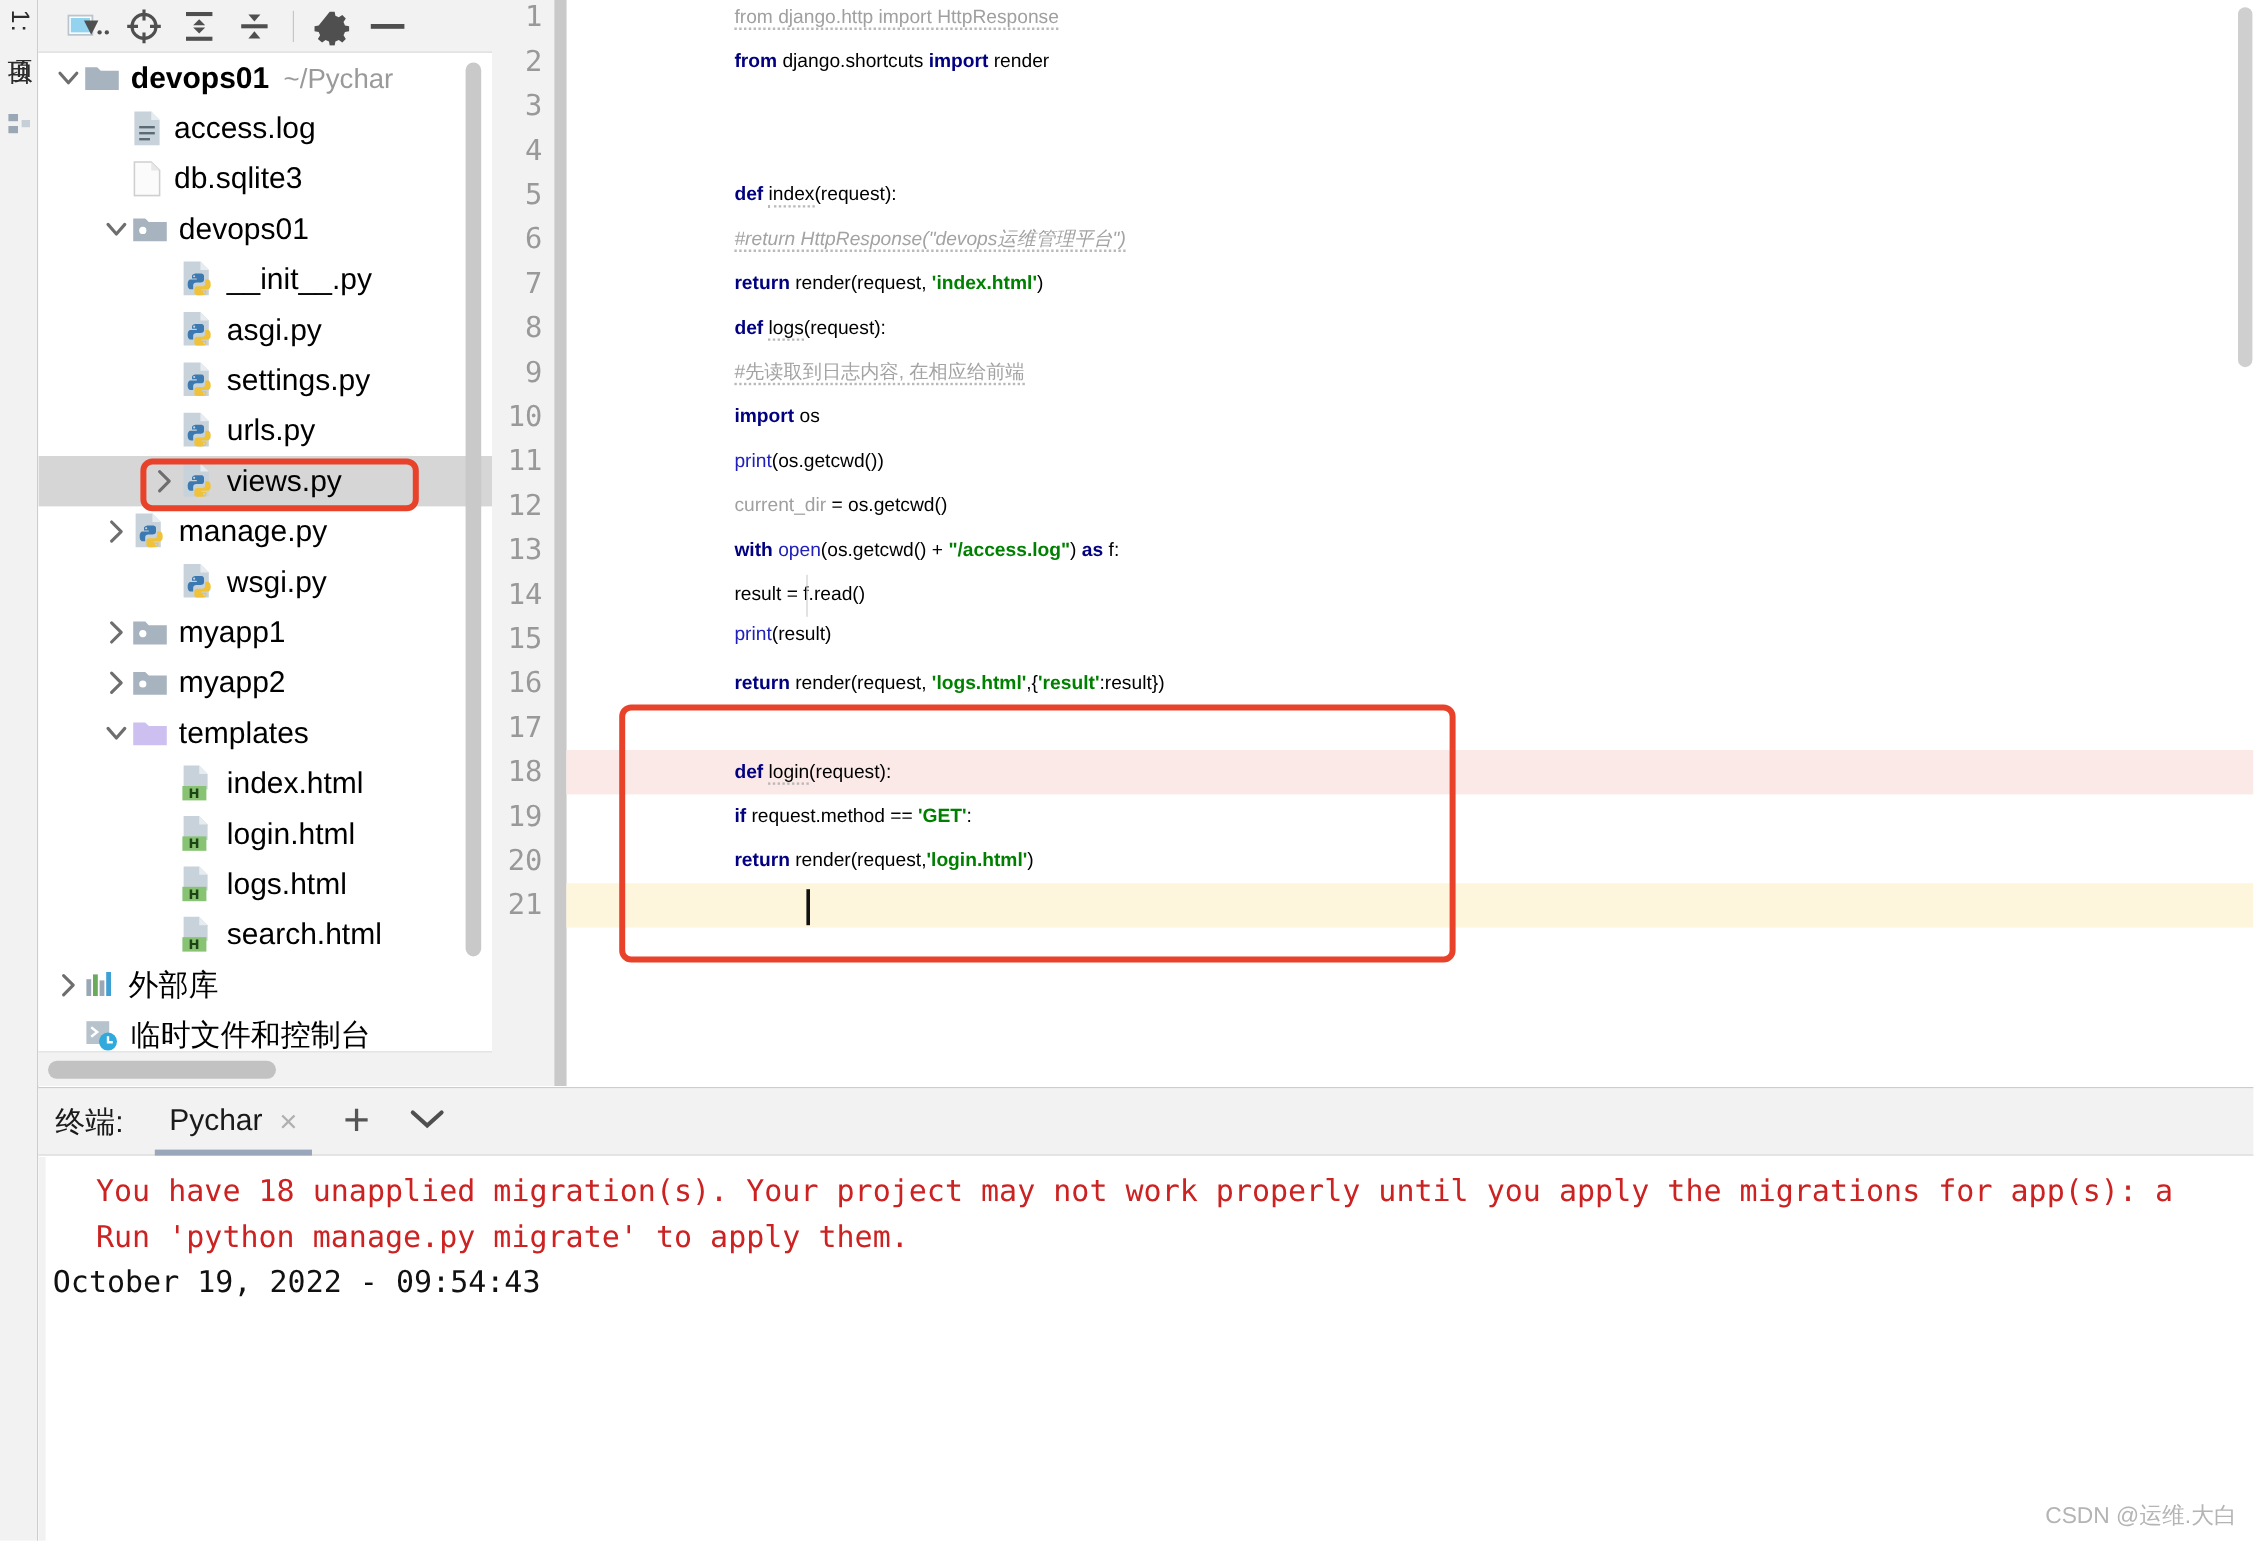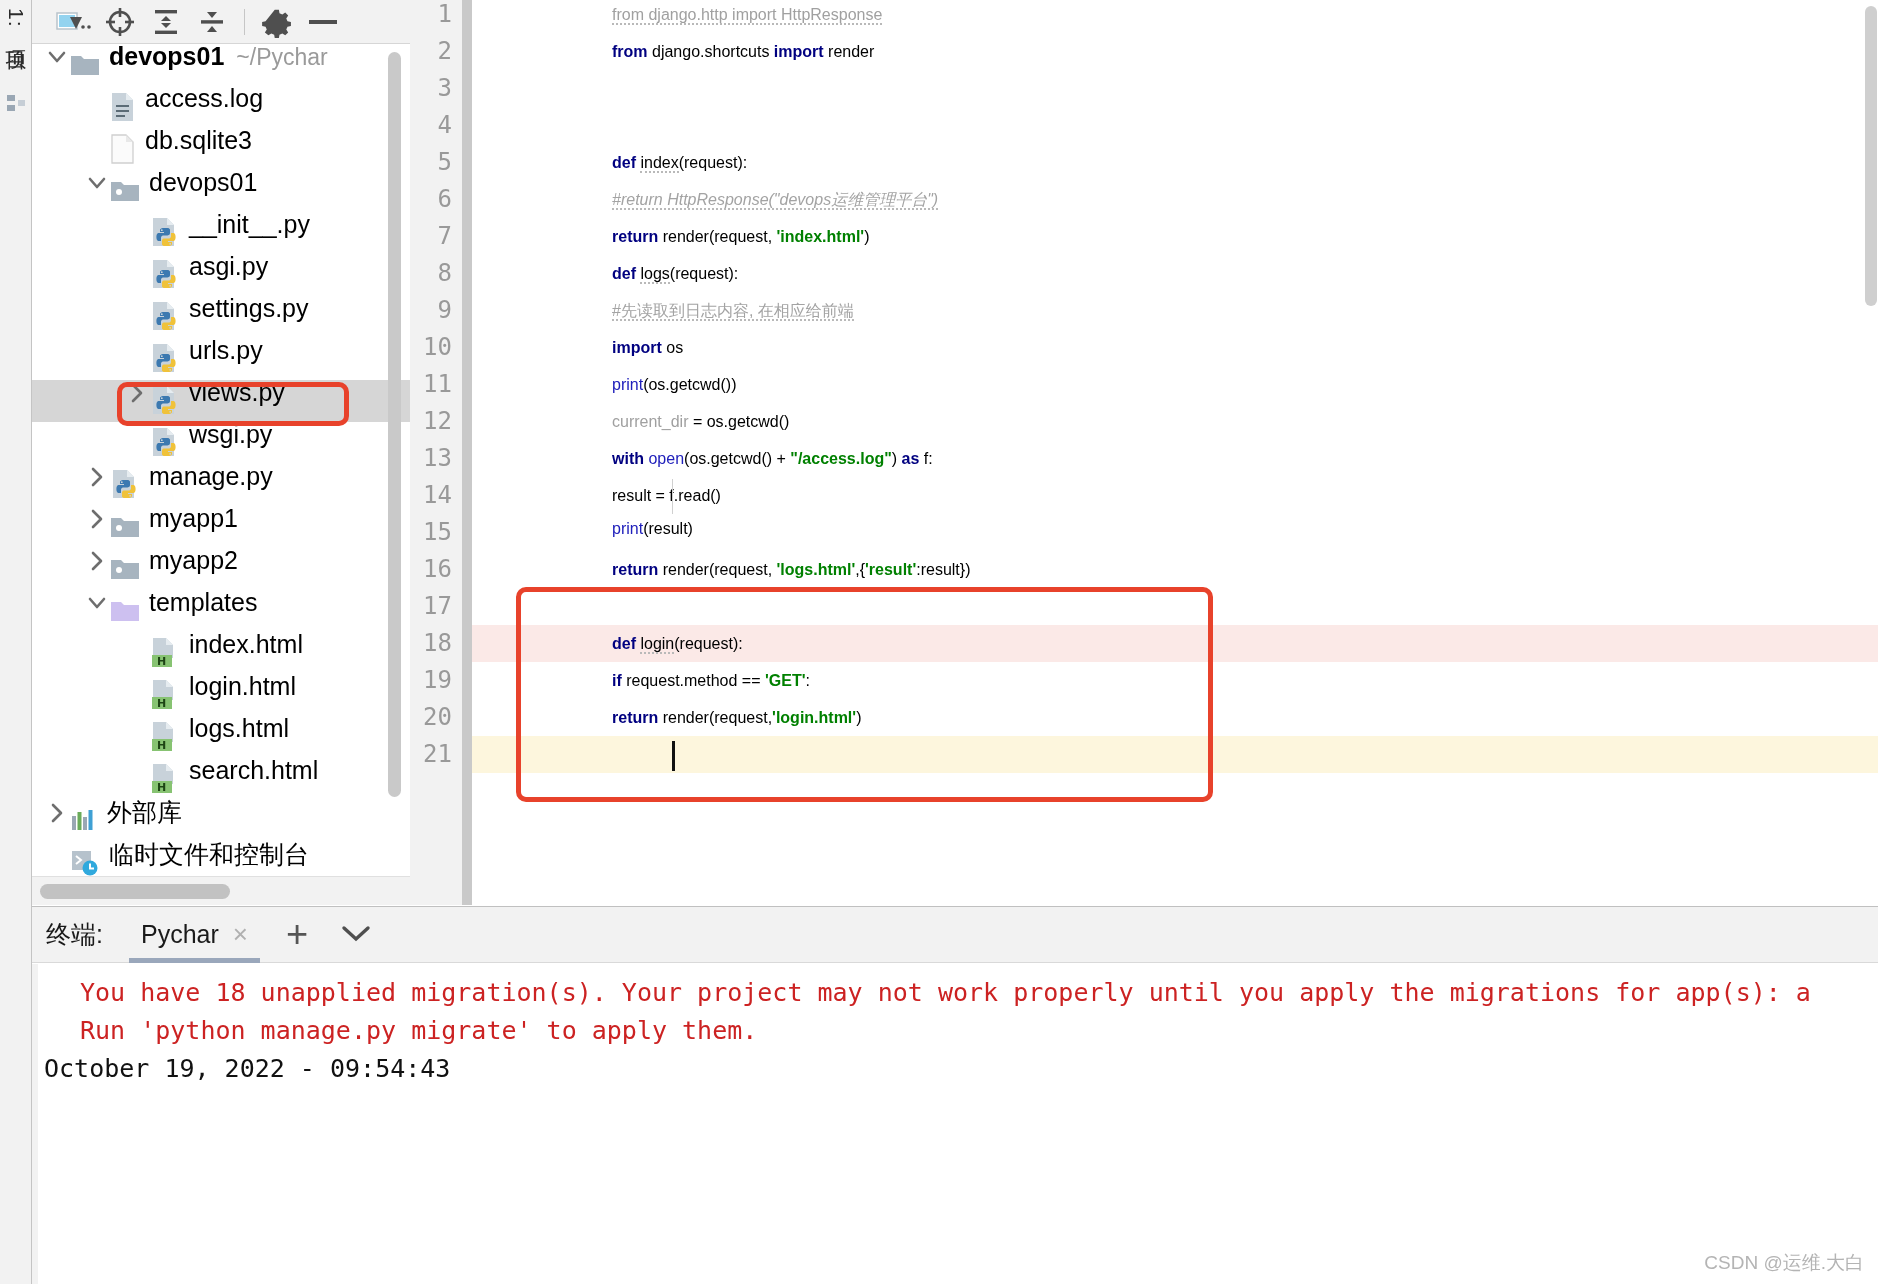--- a/index.html
+++ b/index.html
@@ -48,21 +48,21 @@
   }
   .tb-sep {
     width: 1px; height: 26px; background: #c6c6c6; margin: 0 6px;
   }
 
   .tree {
     position: absolute; left: 0; top: 44px; width: 378px; height: 832px;
     overflow: hidden; background: #fff;
   }
   .row {
-    position: relative; height: 42px; display: flex; 
+    position: relative; height: 42px; display: flex; align-items: center;
     white-space: nowrap; font-size: 25px; color: #000;
   }
   .row.selected { background: #d6d6d6; }
   .arrow {
     width: 26px; height: 26px; flex: 0 0 26px; position: relative;
   }
   .arrow.none { visibility: hidden; }
   .arrow svg { display:block; }
   .ic { flex: 0 0 auto; margin-right: 9px; display:flex; align-items:center; }
   .label { line-height: 1; }
@@ -369,49 +369,49 @@
           <span class="ic">
             <svg width="30" height="32" viewBox="0 0 30 32">
               <path d="M3 1h14l7 7v21H3z" fill="#c8d2da"></path>
               <path d="M17 1l7 7h-7z" fill="#e6ecf0"></path>
               <path d="M14 11c-4 0-4 2-4 2v2h4v1H9s-2.6-.3-2.6 4S9 24 9 24h2v-3s-.2-2.6 2.6-2.6h4S20 18.4 20 16v-3s.2-2-3-2zm-2.2 1.3a.9.9 0 1 1 0 1.8.9.9 0 0 1 0-1.8z" fill="#3c79b0"></path>
               <path d="M18 29c4 0 4-2 4-2v-2h-4v-1h5s2.6.3 2.6-4S23 16 23 16h-2v3s.2 2.6-2.6 2.6h-4S12 21.6 12 24v3s-.2 2 3 2zm2.2-1.3a.9.9 0 1 1 0-1.8.9.9 0 0 1 0 1.8z" fill="#f0c23a"></path>
             </svg>
           </span>
           <span class="label">views.py</span>
         </div>
-        <div class="row" style="padding-left: 92px;">
-          <span class="arrow none">
-            <svg width="26" height="26" viewBox="0 0 26 26"></svg>
+        <div class="row" style="padding-left: 52px;">
+          <span class="arrow">
+            <svg width="26" height="26" viewBox="0 0 26 26">
+              <path d="M9 5 L17 13 L9 21" fill="none" stroke="#6e6e6e" stroke-width="2.6" stroke-linecap="round" stroke-linejoin="round"></path>
+            </svg>
           </span>
           <span class="ic">
             <svg width="30" height="32" viewBox="0 0 30 32">
               <path d="M3 1h14l7 7v21H3z" fill="#c8d2da"></path>
               <path d="M17 1l7 7h-7z" fill="#e6ecf0"></path>
               <path d="M14 11c-4 0-4 2-4 2v2h4v1H9s-2.6-.3-2.6 4S9 24 9 24h2v-3s-.2-2.6 2.6-2.6h4S20 18.4 20 16v-3s.2-2-3-2zm-2.2 1.3a.9.9 0 1 1 0 1.8.9.9 0 0 1 0-1.8z" fill="#3c79b0"></path>
               <path d="M18 29c4 0 4-2 4-2v-2h-4v-1h5s2.6.3 2.6-4S23 16 23 16h-2v3s.2 2.6-2.6 2.6h-4S12 21.6 12 24v3s-.2 2 3 2zm2.2-1.3a.9.9 0 1 1 0-1.8.9.9 0 0 1 0 1.8z" fill="#f0c23a"></path>
             </svg>
           </span>
-          <span class="label">wsgi.py</span>
-        </div>
-        <div class="row" style="padding-left: 52px;">
-          <span class="arrow">
-            <svg width="26" height="26" viewBox="0 0 26 26">
-              <path d="M9 5 L17 13 L9 21" fill="none" stroke="#6e6e6e" stroke-width="2.6" stroke-linecap="round" stroke-linejoin="round"></path>
-            </svg>
+          <span class="label">manage.py</span>
+        </div>
+        <div class="row" style="padding-left: 92px;">
+          <span class="arrow none">
+            <svg width="26" height="26" viewBox="0 0 26 26"></svg>
           </span>
           <span class="ic">
             <svg width="30" height="32" viewBox="0 0 30 32">
               <path d="M3 1h14l7 7v21H3z" fill="#c8d2da"></path>
               <path d="M17 1l7 7h-7z" fill="#e6ecf0"></path>
               <path d="M14 11c-4 0-4 2-4 2v2h4v1H9s-2.6-.3-2.6 4S9 24 9 24h2v-3s-.2-2.6 2.6-2.6h4S20 18.4 20 16v-3s.2-2-3-2zm-2.2 1.3a.9.9 0 1 1 0 1.8.9.9 0 0 1 0-1.8z" fill="#3c79b0"></path>
               <path d="M18 29c4 0 4-2 4-2v-2h-4v-1h5s2.6.3 2.6-4S23 16 23 16h-2v3s.2 2.6-2.6 2.6h-4S12 21.6 12 24v3s-.2 2 3 2zm2.2-1.3a.9.9 0 1 1 0-1.8.9.9 0 0 1 0 1.8z" fill="#f0c23a"></path>
             </svg>
           </span>
-          <span class="label">manage.py</span>
+          <span class="label">wsgi.py</span>
         </div>
         <div class="row" style="padding-left: 52px;">
           <span class="arrow">
             <svg width="26" height="26" viewBox="0 0 26 26">
               <path d="M9 5 L17 13 L9 21" fill="none" stroke="#6e6e6e" stroke-width="2.6" stroke-linecap="round" stroke-linejoin="round"></path>
             </svg>
           </span>
           <span class="ic">
             <svg width="30" height="26" viewBox="0 0 30 26">
               <path d="M1 4h10l3 3h15v16H1z" fill="#a7b4bf"></path>

